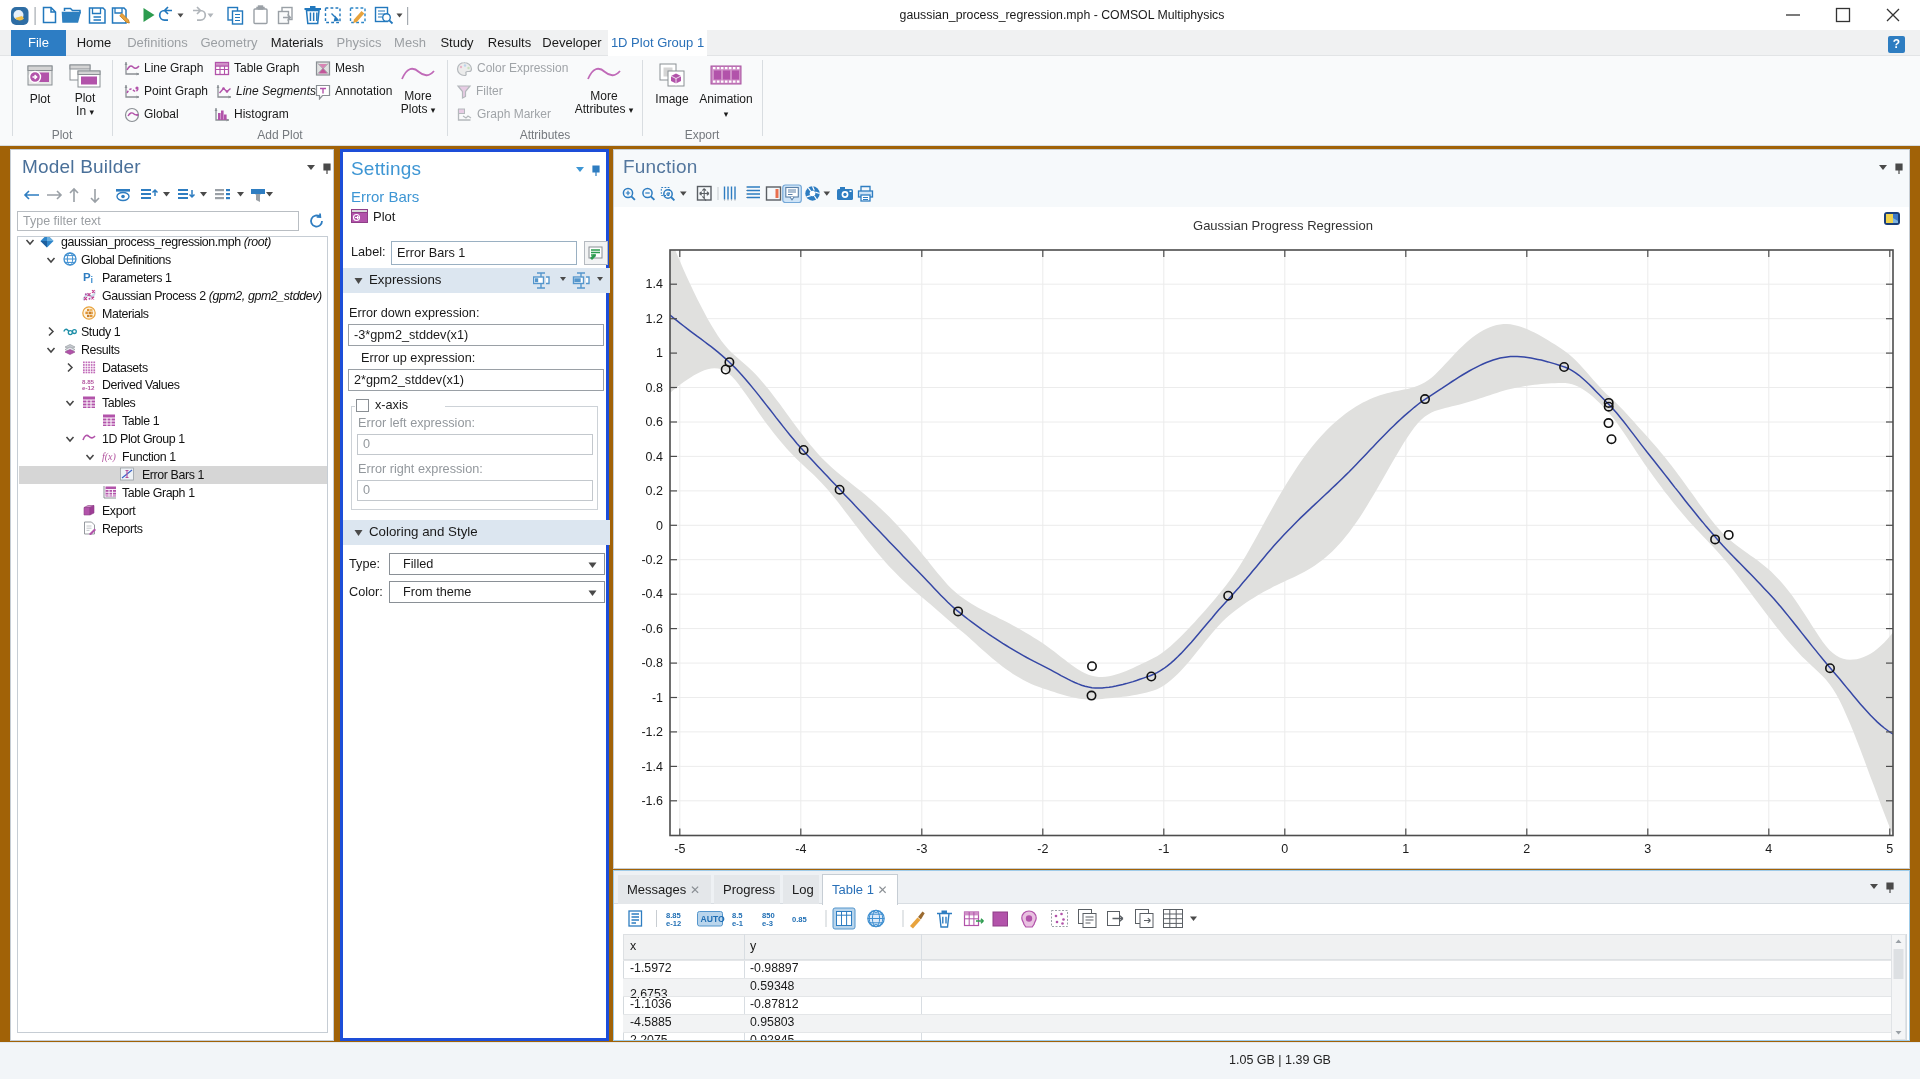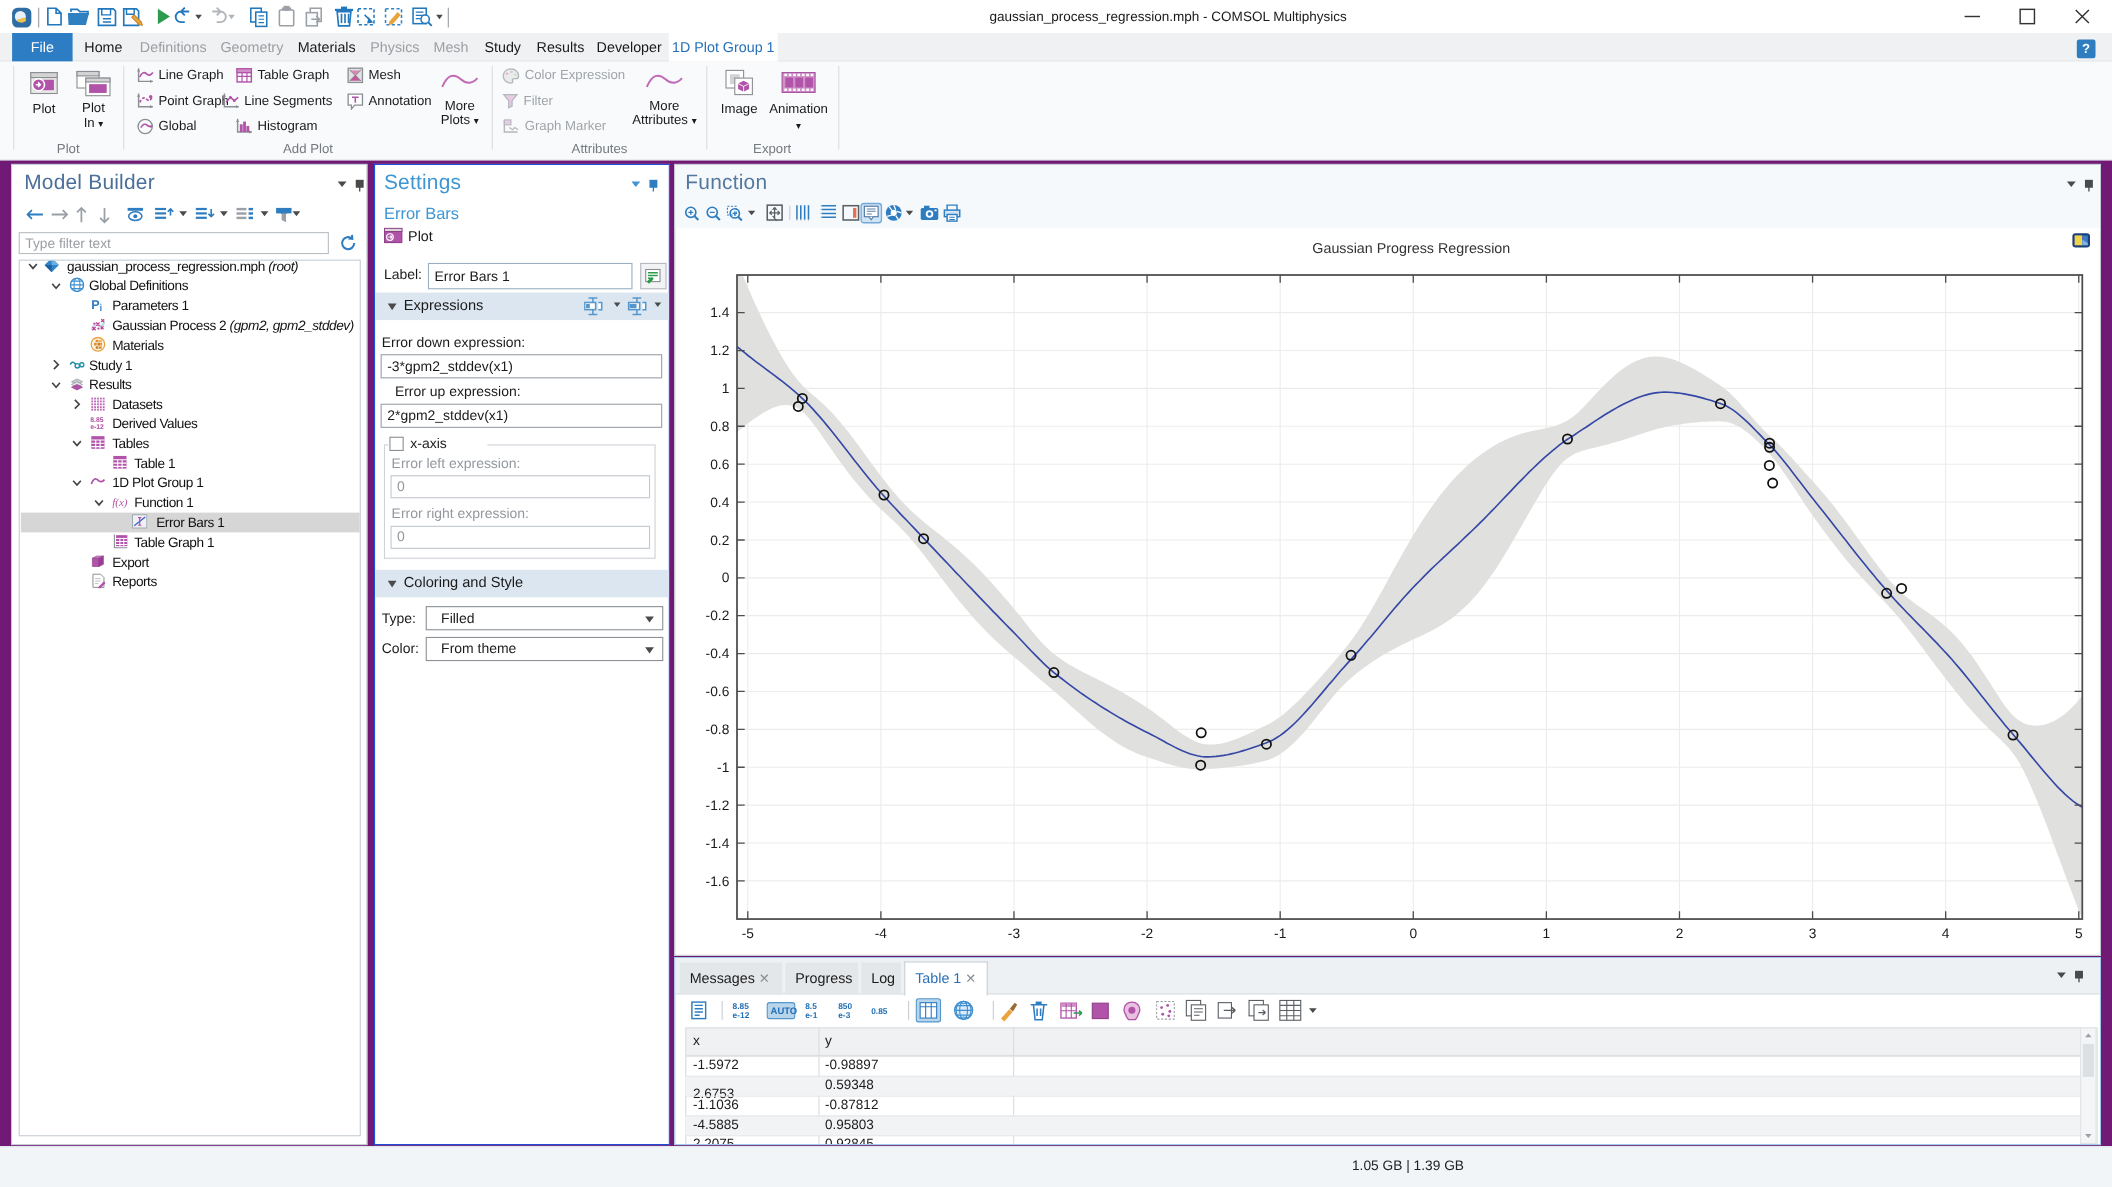--- a/index.html
+++ b/index.html
@@ -8,21 +8,21 @@
 #titlebar { position:absolute; left:0; top:0; width:1920px; height:30px; background:#ffffff; }
 #tabrow { position:absolute; left:0; top:30px; width:1920px; height:26px; background:#f0f1f2; border-bottom:1px solid #e2e4e6;}
 .tab { position:absolute; top:0; height:26px; line-height:26px; font-size:13px; color:#1a1a1a; text-align:center; }
 #ribbon { position:absolute; left:0; top:56px; width:1920px; height:90px; background:#f9fafb; border-bottom:1px solid #d8dde2; }
 .rsep { position:absolute; top:4px; width:1px; height:76px; background:#d9dde1; }
 .rlabel { position:absolute; top:72px; font-size:12px; color:#75797e; text-align:center; width:120px; }
 .bigbtn { position:absolute; top:3px; text-align:center; font-size:12px; color:#1a1a1a; }
 .smallbtn { position:absolute; font-size:12px; color:#1a1a1a; height:20px; line-height:20px; white-space:nowrap; }
 .smallbtn svg, .smallbtn span.ic { vertical-align:middle; margin-right:4px; }
 .gray { color:#a0a4a8; }
-#main { position:absolute; left:0; top:146px; width:1920px; height:896px; background:#701a75; }
+#main { position:absolute; left:0; top:146px; width:1920px; height:896px; background:#a16207; }
 .panel { position:absolute; background:#ffffff; }
 .ptitle { font-size:19px; letter-spacing:0.2px; }
 #statusbar { position:absolute; left:0; top:1042px; width:1920px; height:37px; background:#f2f5f8; border-top:1px solid #e2e8ee; }
 </style>
 </head>
 <body>
 <div id="titlebar">
   <svg class="abs" style="left:0;top:0;" width="470" height="30" viewBox="0 0 470 30">
     <rect x="11" y="7" width="17.5" height="18" rx="5" fill="#2e6da4"></rect>
     <circle cx="18.5" cy="15" r="5" fill="#e8f1fa"></circle>
@@ -149,21 +149,21 @@
         <circle cx="8" cy="8" r="6.5" stroke="#8a8f94" fill="none" stroke-width="1.2"></circle>
         <path d="M4 9 q3 -5 6 -2 q1.5 1.5 4 0.5" stroke="#b253aa" stroke-width="1.4" fill="none"></path>
         <path d="M14.5 7 l-1 2.5 l-2 -1.8 z" fill="#b253aa"></path>
       </svg>Global</div>
 
   <div class="smallbtn" style="left:214px;top:2px;"><svg width="16" height="15" viewBox="0 0 16 15">
         <rect x="1.5" y="1.5" width="13" height="12" fill="#fff" stroke="#b253aa" stroke-width="1.3"></rect>
         <path d="M1.5 5 h13 M1.5 8.5 h13 M6 1.5 v12 M10.5 1.5 v12" stroke="#b253aa" stroke-width="1.1"></path>
         <rect x="1.5" y="1.5" width="13" height="3.5" fill="#cf8fc7" stroke="#b253aa"></rect>
       </svg>Table Graph</div>
-  <div class="smallbtn" style="left:202px;top:25px;"><svg width="16" height="15" viewBox="0 0 16 15">
+  <div class="smallbtn" style="left:216px;top:25px;font-style:italic;"><svg width="16" height="15" viewBox="0 0 16 15">
         <path d="M2 1 v12 h13" stroke="#8a8f94" fill="none" stroke-width="1.3"></path>
         <path d="M2 1.5 l-1.5 2.5 h3 z M15 13 l-2.5 -1.5 v3 z" fill="#8a8f94"></path>
         <path d="M3.5 9 l4 -4.5 l3.5 3 l3.5 -3" stroke="#b253aa" stroke-width="1.4" fill="none"></path>
         <circle cx="7.5" cy="4.5" r="1.3" fill="#b253aa"></circle>
         <circle cx="11" cy="7.5" r="1.3" fill="#b253aa"></circle>
       </svg>Line Segments</div>
   <div class="smallbtn" style="left:214px;top:48px;"><svg width="16" height="15" viewBox="0 0 16 15">
         <path d="M2 1 v12 h13" stroke="#8a8f94" fill="none" stroke-width="1.3"></path>
         <path d="M2 1.5 l-1.5 2.5 h3 z M15 13 l-2.5 -1.5 v3 z" fill="#8a8f94"></path>
         <rect x="4" y="6" width="2.6" height="7" fill="#b253aa"></rect>
@@ -449,21 +449,21 @@
 <div class="abs" style="left:84px;top:265px;height:18px;line-height:18px;font-size:12.4px;letter-spacing:-0.4px;color:#111;white-space:nowrap;">Export</div>
 <svg class="abs" style="left:64px;top:284px;" width="14" height="14" viewBox="0 0 14 14">
           <path d="M2.5 1 h7 l3 3 v9 h-10 z" fill="#fff" stroke="#8a8f94" stroke-width="0.9"></path>
           <path d="M4.5 5 h5 M4.5 7.2 h5 M4.5 9.4 h3" stroke="#b4b8bc" stroke-width="0.8"></path>
           <path d="M7 13 l5.5 -5.5 l1.5 1.5 l-5.5 5.5 z" fill="#b253aa"></path>
         </svg>
 <div class="abs" style="left:84px;top:283px;height:18px;line-height:18px;font-size:12.4px;letter-spacing:-0.4px;color:#111;white-space:nowrap;">Reports</div>
 </div>
 </div>
 
-<div class="panel" style="left:340px;top:3px;width:269px;height:892px;border:1px solid #1d4ed8;" id="settings">
+<div class="panel" style="left:340px;top:3px;width:269px;height:892px;border:3px solid #1d4ed8;" id="settings">
   <div class="abs ptitle" style="left:8px;top:6px;color:#3e96d4;">Settings</div>
   <svg class="abs" style="left:233px;top:13px;" width="26" height="12" viewBox="0 0 26 12">
         <path d="M0 2 l8 0 l-4 5 z" fill="#3e96d4"></path>
         <path d="M17 1 h6 v6 h-6 z M20 7 v4" fill="#2e7dc1" stroke="#2e7dc1" stroke-width="1.2"></path>
       </svg>
   <div class="abs" style="left:8px;top:36px;font-size:15px;color:#3e96d4;">Error Bars</div>
   <svg class="abs" style="left:8px;top:57px;" width="17" height="15" viewBox="0 0 17 15">
         <rect x="0.5" y="0.5" width="16" height="13" fill="#b253aa" stroke="#8f3f88"></rect>
         <rect x="0.5" y="0.5" width="16" height="3" fill="#d8d8d8" stroke="#8f3f88"></rect>
         <circle cx="5.5" cy="8.5" r="3" fill="none" stroke="#fff" stroke-width="1.1"></circle>

